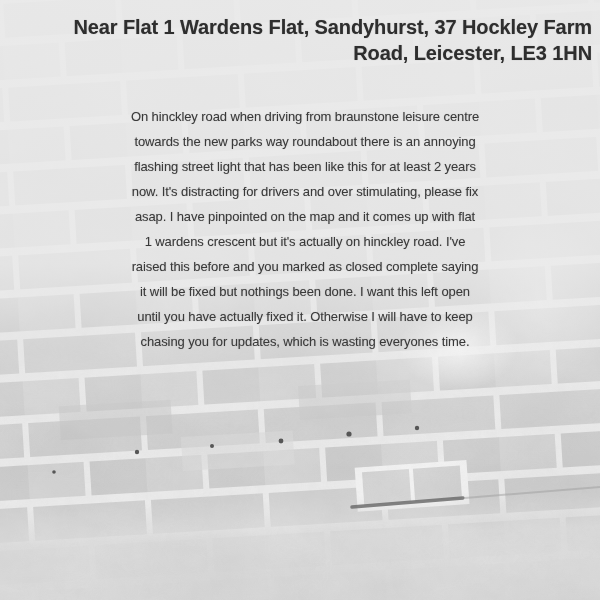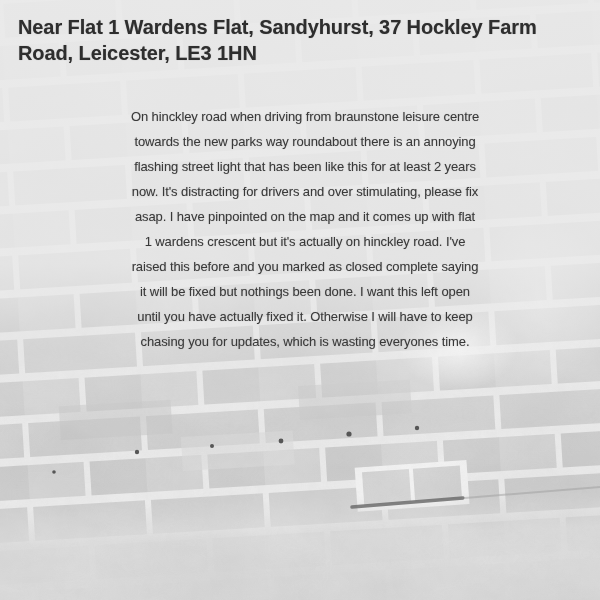--- a/index.html
+++ b/index.html
@@ -30,20 +30,21 @@
   .report-title {
     margin: 0;
     font-family: "Liberation Sans", sans-serif;
     font-weight: 700;
     font-size: 20px;
     line-height: 26px;
     color: var(--title-text, #2e2e2e);
     white-space: pre-line;
     letter-spacing: -0.1px;
     text-shadow: 0 0 1px rgba(46,46,46,0.35);
+    text-align: right;
   }
   .report-body {
     margin: 38px 0 0 0;
     max-width: 578px;
     font-family: "Liberation Sans", sans-serif;
     font-weight: 400;
     font-size: 13px;
     line-height: 25px;
     color: var(--body-text, #3a3a3a);
     white-space: pre-line;

